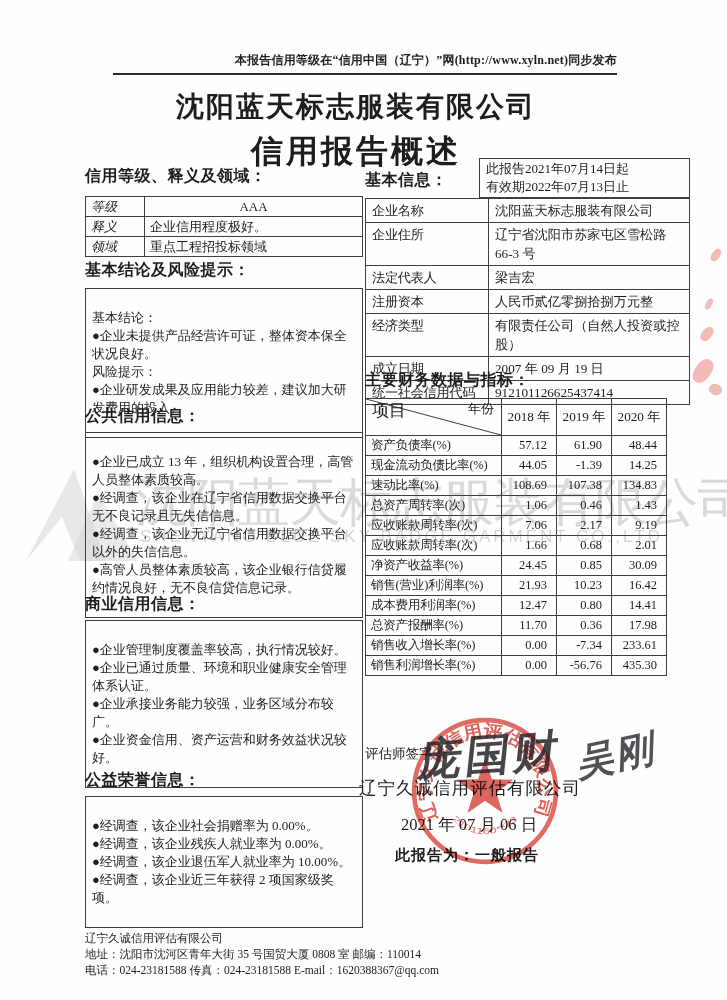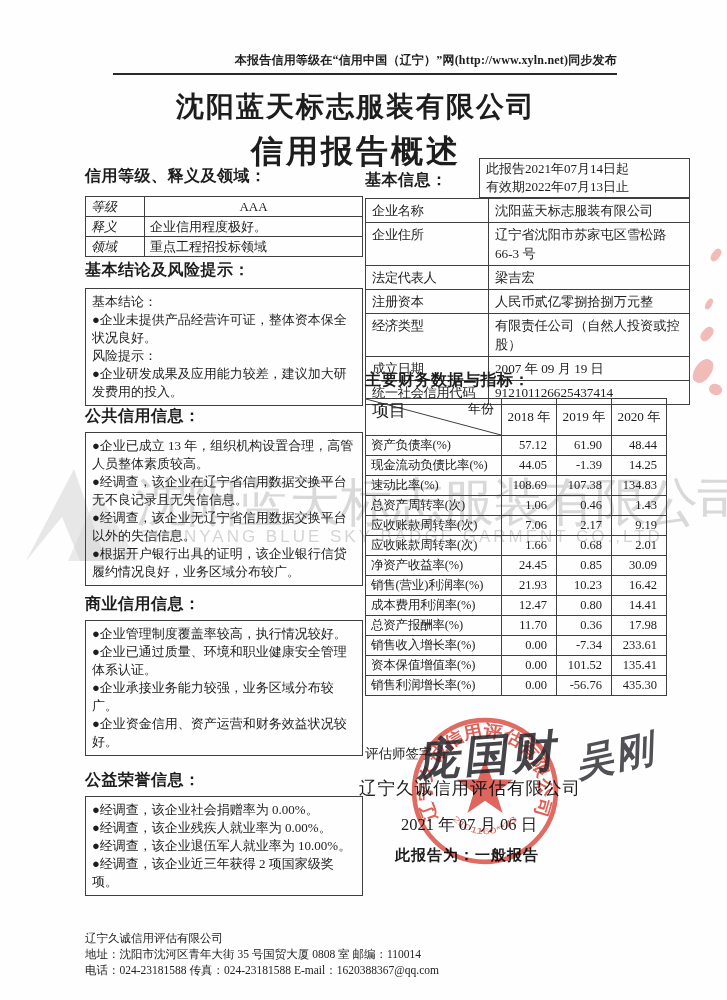--- a/index.html
+++ b/index.html
@@ -15,21 +15,21 @@
   .title-wrap{position:absolute;top:88px;left:0;width:712px;text-align:center;}
   .title-l1{font-size:28px;font-weight:700;letter-spacing:2px;}
   .title-l2{font-size:32px;font-weight:700;letter-spacing:3px;margin-top:4px;}
 
   
   .col-left{position:absolute;left:85px;top:158px;width:278px;height:740px;}
   .col-right{position:absolute;left:365px;top:158px;width:325px;height:760px;}
   .sec-h{position:absolute;left:0;font-size:16px;font-weight:700;
          font-family:"Liberation Sans","DejaVu Sans",sans-serif;letter-spacing:.5px;}
   .txt-box{position:absolute;left:0;width:264px;border:1px solid #3f3f3f;
-           padding:4px 6px;font-size:13px;line-height:18px;background:rgba(255,255,255,.0);}
+           padding:20px 6px;font-size:13px;line-height:18px;background:rgba(255,255,255,.0);}
   .txt-box div{margin:0;}
 
   
   table{border-collapse:collapse;}
   .rating-tbl{position:absolute;top:38px;left:0;width:278px;}
   .rating-tbl td{border:1px solid #3f3f3f;font-size:13px;padding:1px 5px;height:17px;line-height:16px;}
   .rating-tbl td.lbl{width:48px;font-style:italic;}
   .rating-tbl td.v0{text-align:center;}
 
   
@@ -142,21 +142,21 @@
         <div>●企业未提供产品经营许可证，整体资本保全状况良好。</div>
         <div>风险提示：</div>
         <div>●企业研发成果及应用能力较差，建议加大研发费用的投入。</div>
       </div>
 
       <div class="sec-h" style="top:248px;">公共信用信息：</div>
       <div class="txt-box" style="top:274px;">
         <div>●企业已成立 13 年，组织机构设置合理，高管人员整体素质较高。</div>
         <div>●经调查，该企业在辽宁省信用数据交换平台无不良记录且无失信信息。</div>
         <div>●经调查，该企业无辽宁省信用数据交换平台以外的失信信息。</div>
-        <div>●根据开户银行出具的证明，该企业银行信贷履约情况良好，业务区域分布较广。</div>
+        <div>●高管人员整体素质较高，该企业银行信贷履约情况良好，无不良信贷信息记录。</div>
       </div>
 
       <div class="sec-h" style="top:436px;">商业信用信息：</div>
       <div class="txt-box" style="top:462px;">
         <div>●企业管理制度覆盖率较高，执行情况较好。</div>
         <div>●企业已通过质量、环境和职业健康安全管理体系认证。</div>
         <div>●企业承接业务能力较强，业务区域分布较广。</div>
         <div>●企业资金信用、资产运营和财务效益状况较好。</div>
       </div>
 
@@ -284,26 +284,20 @@
           <td class="lbl">总资产报酬率(%)</td>
           <td class="num">11.70</td>
           <td class="num">0.36</td>
           <td class="num">17.98</td>
         </tr>
         <tr>
           <td class="lbl">销售收入增长率(%)</td>
           <td class="num">0.00</td>
           <td class="num">-7.34</td>
           <td class="num">233.61</td>
-        </tr>
-        <tr>
-          <td class="lbl">资本保值增值率(%)</td>
-          <td class="num">0.00</td>
-          <td class="num">101.52</td>
-          <td class="num">135.41</td>
         </tr>
         <tr>
           <td class="lbl">销售利润增长率(%)</td>
           <td class="num">0.00</td>
           <td class="num">-56.76</td>
           <td class="num">435.30</td>
         </tr>
       </tbody>
         </table>
 

